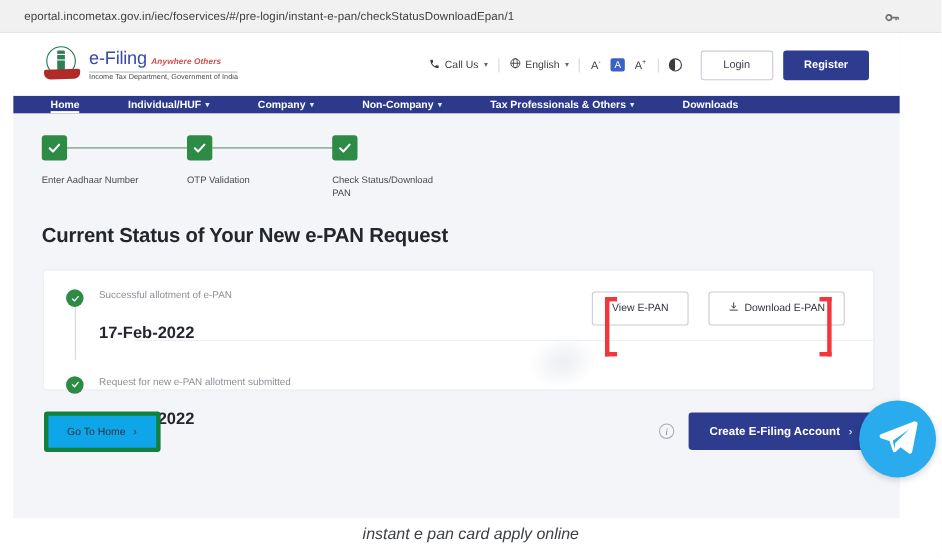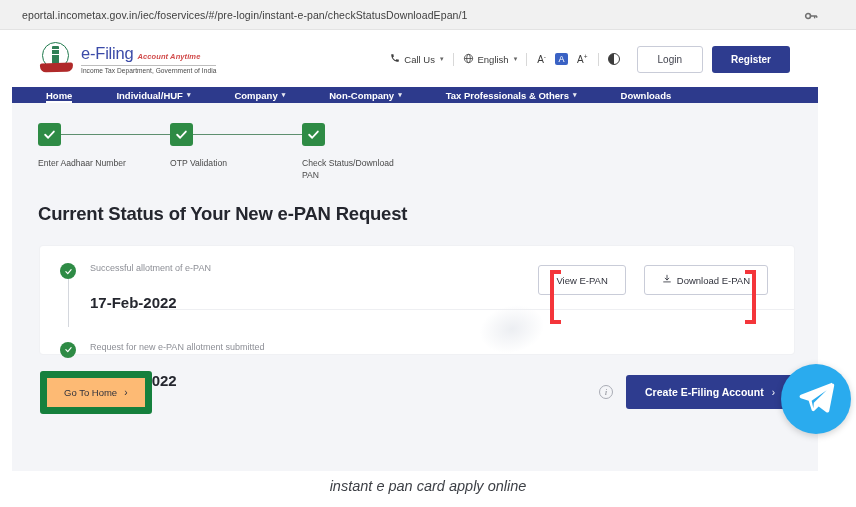--- a/index.html
+++ b/index.html
@@ -214,21 +214,21 @@
     background: radial-gradient(ellipse at center, #eceef2 0%, rgba(236,238,242,0) 72%);
     transform: rotate(-14deg); pointer-events: none;
   }
 
   
   .bottom-bar {
     position: relative; margin: 22px 24px 0 28px;
     display: flex; align-items: center; height: 32px;
   }
   .btn-ghost {
-    border: 7px solid #15803d; background: #fdba74; color: #30323c;
+    border: 4px solid #15803d; background: #0ea5e9; color: #30323c;
     font-size: 9.5px; padding: 9px 17px; border-radius: 3px;
     display: flex; align-items: center; gap: 7px; cursor: pointer;
   }
   .bottom-right {
     margin-left: auto; display: flex; align-items: center; gap: 13px;
   }
   .info-icon {
     width: 14px; height: 14px; border-radius: 50%;
     border: 1px solid #a9acb5; color: #83868f;
     font-size: 9px; font-style: italic;
@@ -283,21 +283,21 @@
     <div class="site-header">
       <div class="brand">
         <div class="emblem">
           <div class="ring"></div>
             <div class="pillar"></div>
             <div class="banner"></div>
         </div>
         <div class="brand-text">
           <div class="brand-line1">
             <span class="efiling">e-Filing</span>
-            <span class="tagline">Account Anytime</span>
+            <span class="tagline">Anywhere Others</span>
           </div>
           <div class="brand-sub">Income Tax Department, Government of India</div>
         </div>
       </div>
 
       <div class="header-tools">
         <div class="tool">
           <span>
             <svg width="10" height="10" viewBox="0 0 24 24" fill="#3c3c3c">
                 <path d="M6.6 10.8a15 15 0 006.6 6.6l2.2-2.2c.3-.3.7-.4 1-.2 1.2.4 2.4.6 3.7.6.6 0 1 .4 1 1V20c0 .6-.4 1-1 1C10.6 21 3 13.4 3 4c0-.6.4-1 1-1h3.5c.6 0 1 .4 1 1 0 1.3.2 2.5.6 3.7.1.3 0 .7-.2 1l-2.3 2.1z"></path>

